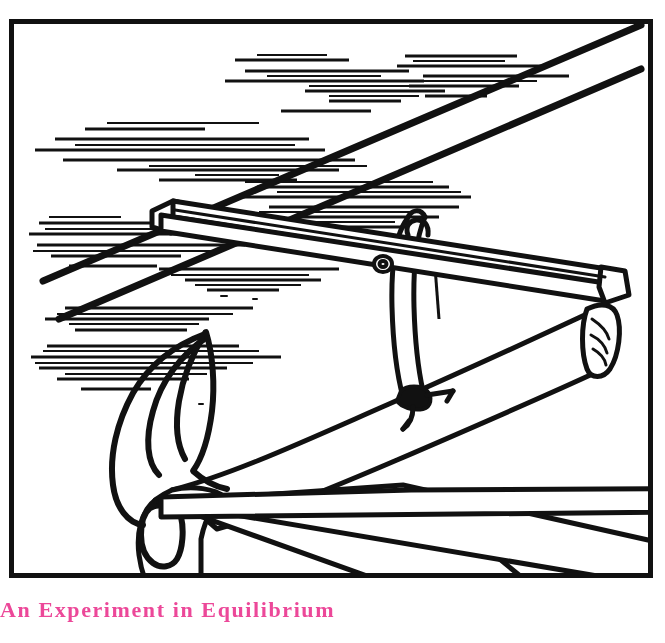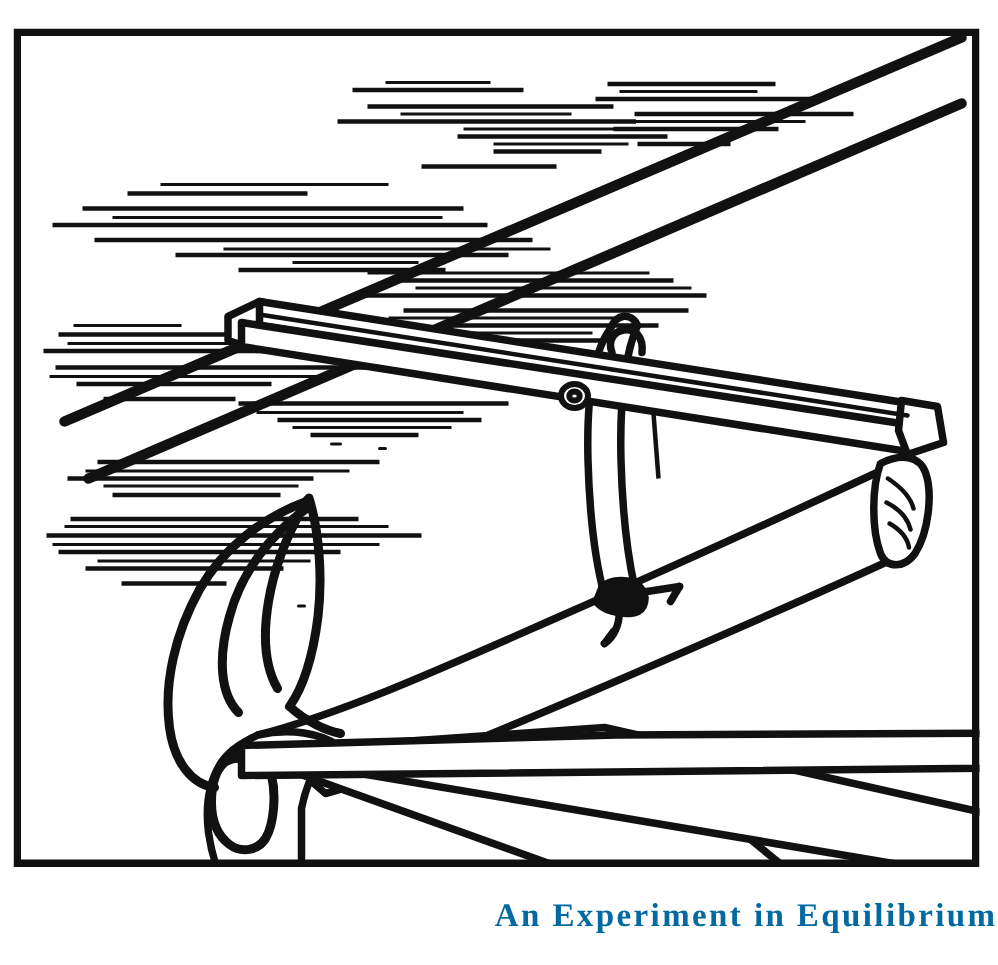--- a/index.html
+++ b/index.html
@@ -29,26 +29,26 @@
   #figure-svg {
     display: block;
     width: 644px;
     height: 559px;
   }
   #caption {
     position: absolute;
     left: 0;
     top: 597px;
     width: 665px;
-    text-align: right;
+    text-align: left;
     font-family: "Liberation Serif", serif;
     font-weight: bold;
     font-size: 22px;
     letter-spacing: 1.6px;
-    color: #0369a1;
+    color: #ec4899;
     white-space: nowrap;
   }
 </style>
 </head>
 <body>
 
 <div id="page">
 
   <div id="figure-frame">
     <svg id="figure-svg" viewBox="0 0 644 559" xmlns="http://www.w3.org/2000/svg">

